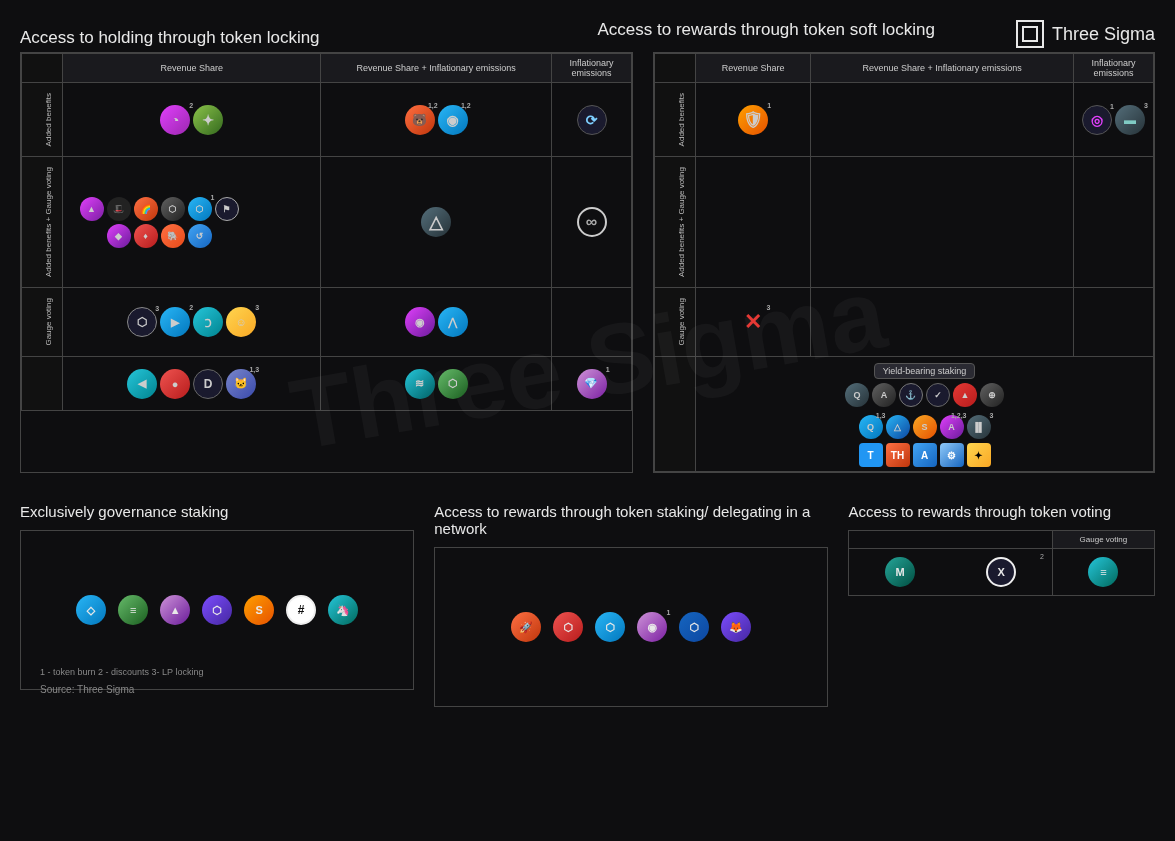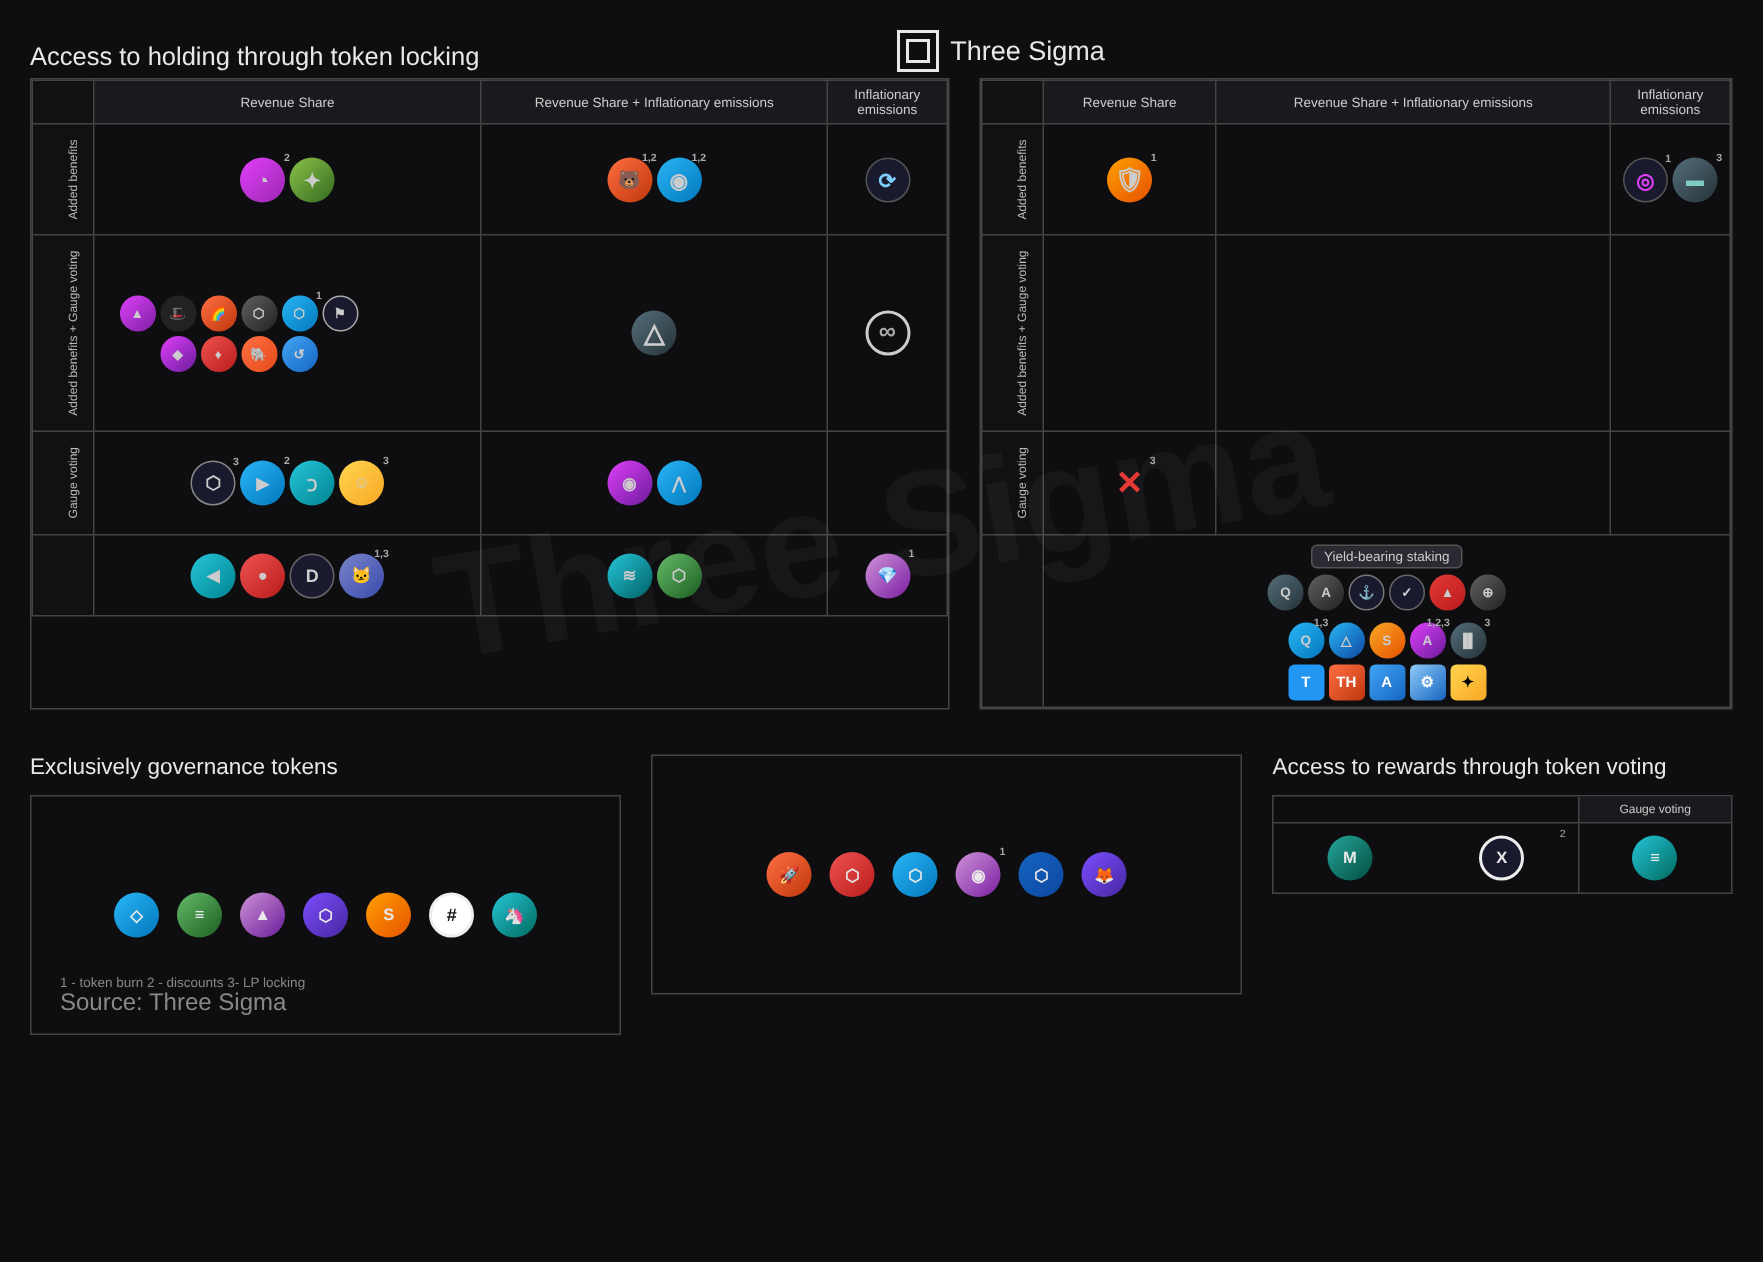--- a/index.html
+++ b/index.html
@@ -263,20 +263,21 @@
 
 <div class="page-content">
 
   <div class="watermark">Three Sigma</div>
 
   <div class="top-titles">
     <div class="left-title-block">
       <div class="section-title">Access to holding through token locking</div>
     </div>
     <div class="right-title-block">
+      <div class="section-title">Access to rewards through token soft locking</div>
       <div class="brand">
         <div class="brand-icon">
           <svg width="18" height="18" viewBox="0 0 18 18">
             <rect x="2" y="2" width="14" height="14" fill="none" stroke="#e8e8e8" stroke-width="2"></rect>
             <line x1="2" y1="2" x2="8" y2="2" stroke="#e8e8e8" stroke-width="2"></line>
           </svg>
         </div>
         <span class="brand-name">Three Sigma</span>
       </div>
     </div>
@@ -551,33 +552,34 @@
             </td>
           </tr>
         </tbody>
       </table>
     </div>
   </div>
 
   <div class="bottom-section" style="margin-top:20px;">
 
     <div class="bottom-panel" style="flex: 0.9;">
-      <div class="panel-title">Exclusively governance tokens</div>
+      <div class="panel-title">Exclusively governance staking</div>
       <div class="icon-grid-box">
         <div class="tok" style="background:linear-gradient(135deg,#29b6f6,#0277bd);">◇</div>
         <div class="tok" style="background:linear-gradient(135deg,#66bb6a,#1b5e20);">≡</div>
         <div class="tok" style="background:linear-gradient(135deg,#ce93d8,#6a1b9a);">▲</div>
         <div class="tok" style="background:linear-gradient(135deg,#7c4dff,#4527a0);">⬡</div>
         <div class="tok" style="background:linear-gradient(135deg,#ffa000,#e65100);">S</div>
         <div class="tok c-dark" style="border:2px solid #eee; background:#fff; color:#111; font-weight:900; font-size:12px;">#</div>
         <div class="tok" style="background:linear-gradient(135deg,#26c6da,#00695c);">🦄</div>
       </div>
     </div>
 
     <div class="bottom-panel" style="flex: 0.9;">
+      <div class="panel-title">Access to rewards through token staking/ delegating in a network</div>
       <div class="icon-grid-box">
         <div class="tok" style="background:linear-gradient(135deg,#ff7043,#bf360c);">🚀</div>
         <div class="tok" style="background:linear-gradient(135deg,#ef5350,#b71c1c);">⬡</div>
         <div class="tok" style="background:linear-gradient(135deg,#29b6f6,#0277bd);">⬡</div>
         <div class="tok" style="background:linear-gradient(135deg,#ce93d8,#7b1fa2); position:relative;">
           ◉
           <span class="sup">1</span>
         </div>
         <div class="tok" style="background:linear-gradient(135deg,#1565c0,#0d47a1);">⬡</div>
         <div class="tok" style="background:linear-gradient(135deg,#7c4dff,#4527a0);">🦊</div>
@@ -608,16 +610,16 @@
         </div>
       </div>
     </div>
 
   </div>
 
   <div style="position:absolute; bottom:30px; left:20px;">
     <div style="font-size:9px; color:#888;">1 - token burn   2 - discounts   3- LP locking</div>
   </div>
   <div style="position:absolute; bottom:12px; left:20px;">
-    <div style="font-size:16px; color:#888;">Source: Three Sigma</div>
+    <div style="font-size:10px; color:#888;">Source: Three Sigma</div>
   </div>
 
 </div>
 
 </body></html>

